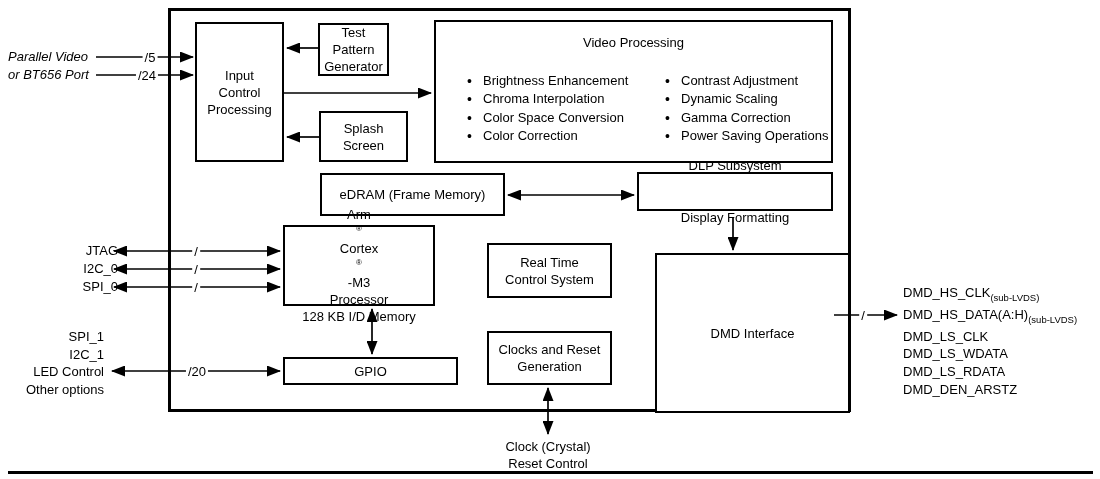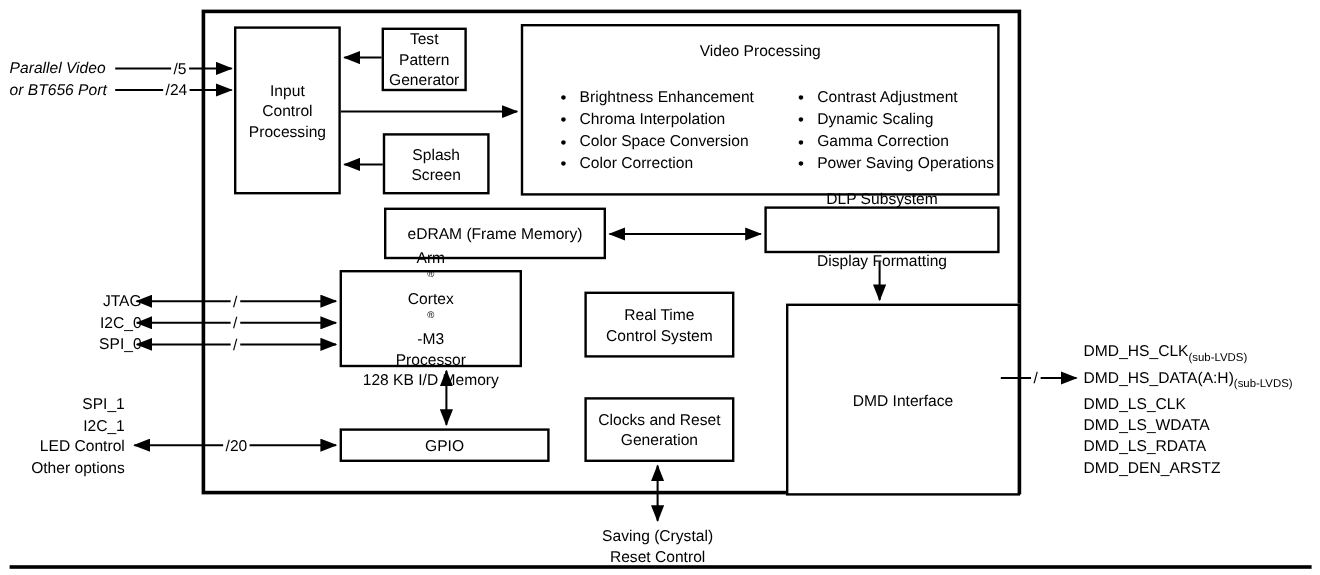--- a/index.html
+++ b/index.html
@@ -146,21 +146,21 @@
     <span>DMD_LS_WDATA</span><sub></sub>
   </div>
   <div class="right-signal" style="top:365px;">
     <span>DMD_LS_RDATA</span><sub></sub>
   </div>
   <div class="right-signal" style="top:383px;">
     <span>DMD_DEN_ARSTZ</span><sub></sub>
   </div>
 
   <div class="port-label" style="left:463px; top:438px; width:170px; text-align:center; line-height:17px;">
-    <div>Saving (Crystal)</div>
+    <div>Clock (Crystal)</div>
     <div>Reset Control</div>
   </div>
 
   <svg class="wires" width="1100" height="479" viewBox="0 0 1100 479">
     <defs>
       <marker id="mE" markerUnits="userSpaceOnUse" markerWidth="14" markerHeight="11" refX="13" refY="5.5" orient="auto">
         <path d="M0,0 L14,5.5 L0,11 Z" fill="#000"></path>
       </marker>
       <marker id="mS" markerUnits="userSpaceOnUse" markerWidth="14" markerHeight="11" refX="13" refY="5.5" orient="auto-start-reverse">
         <path d="M0,0 L14,5.5 L0,11 Z" fill="#000"></path>

